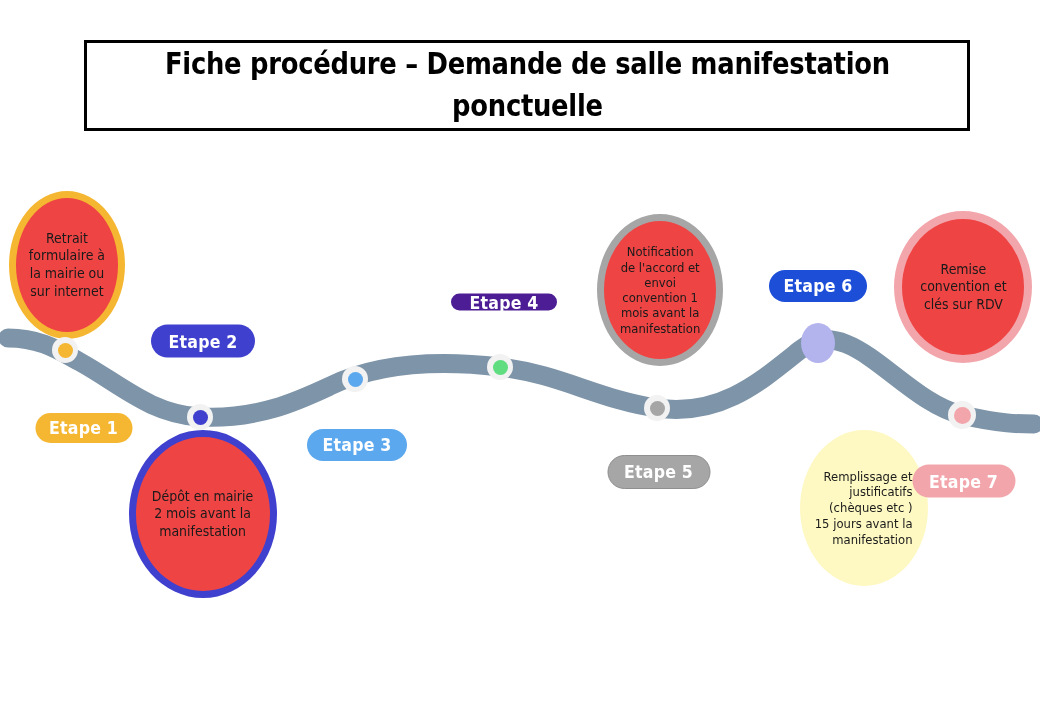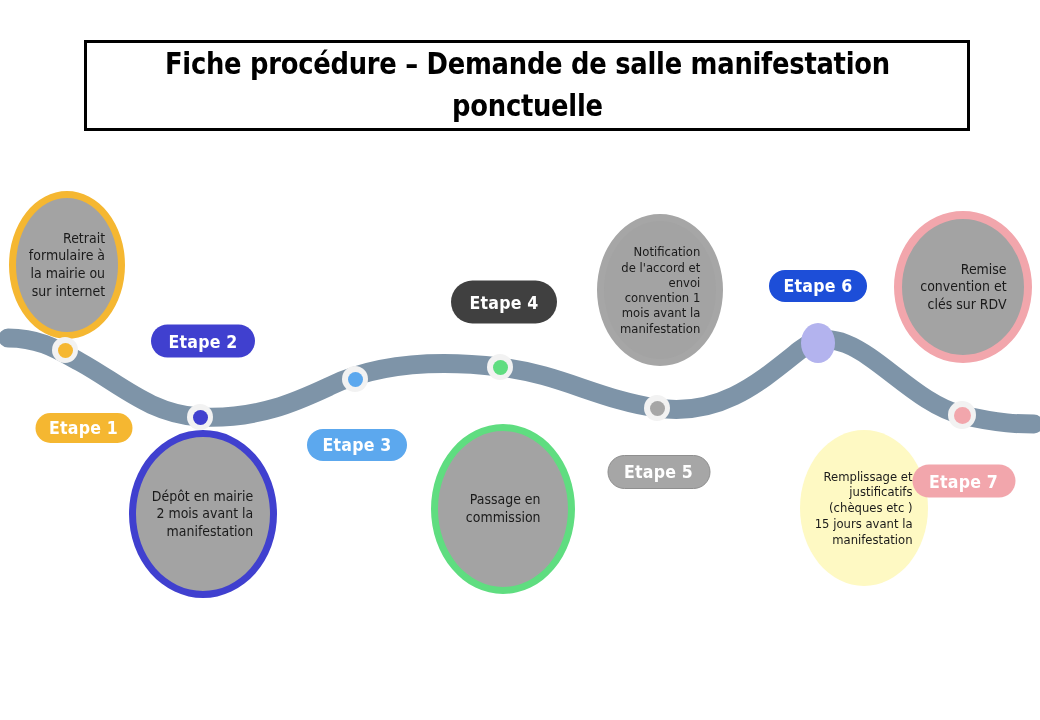--- a/index.html
+++ b/index.html
@@ -79,22 +79,21 @@
     position: absolute;
     border-radius: 50%;
     box-sizing: border-box;
     display: flex;
     align-items: center;
     justify-content: center;
     text-align: center;
     transform: translate(-50%, -50%);
   }
   .bubble-outline {
-    background: #a3a3a3;
-    text-align: right;
+    background: #ef4444;
   }
   .bubble-text {
     font-family: "DejaVu Sans", sans-serif;
     font-size: 13.5px;
     line-height: 1.30;
     color: #1a1a1a;
     white-space: pre-line;
     transform: scaleX(0.93);
     padding: 0 6px;
   }
@@ -161,28 +160,24 @@
     <span class="pill-label">Etape 2</span>
   </div>
 
   <div class="node node-ring" style="left:355px; top:379px; width:26px; height:26px;">
     <div class="node-core" style="width:15px; height:15px; background:#5ca8ee;"></div>
   </div>
   <div class="pill" style="left:357px; top:445px; width:100px; height:32px; background:#5ca8ee;">
     <span class="pill-label">Etape 3</span>
   </div>
 
-  <div class="bubble bubble-outline" style="left:503px; top:509px; width:144px; height:170px; border:7px solid #5fdd80;">
-    <div class="bubble-text">Passage en
-commission</div>
-  </div>
   <div class="node node-ring" style="left:500px; top:367px; width:26px; height:26px;">
     <div class="node-core" style="width:15px; height:15px; background:#5fdd80;"></div>
   </div>
-  <div class="pill" style="left:504px; top:302px; width:106px; height:43px; background:#404040;">
+  <div class="pill" style="left:504px; top:302px; width:106px; height:17px; background:#4c1d95;">
     <span class="pill-label">Etape 4</span>
   </div>
 
   <div class="bubble bubble-outline" style="left:660px; top:290px; width:126px; height:152px; border:7px solid #a6a6a6;">
     <div class="bubble-text" style="font-size:12.5px; line-height:1.22;">Notification
 de l'accord et
 envoi
 convention 1
 mois avant la
 manifestation</div>

